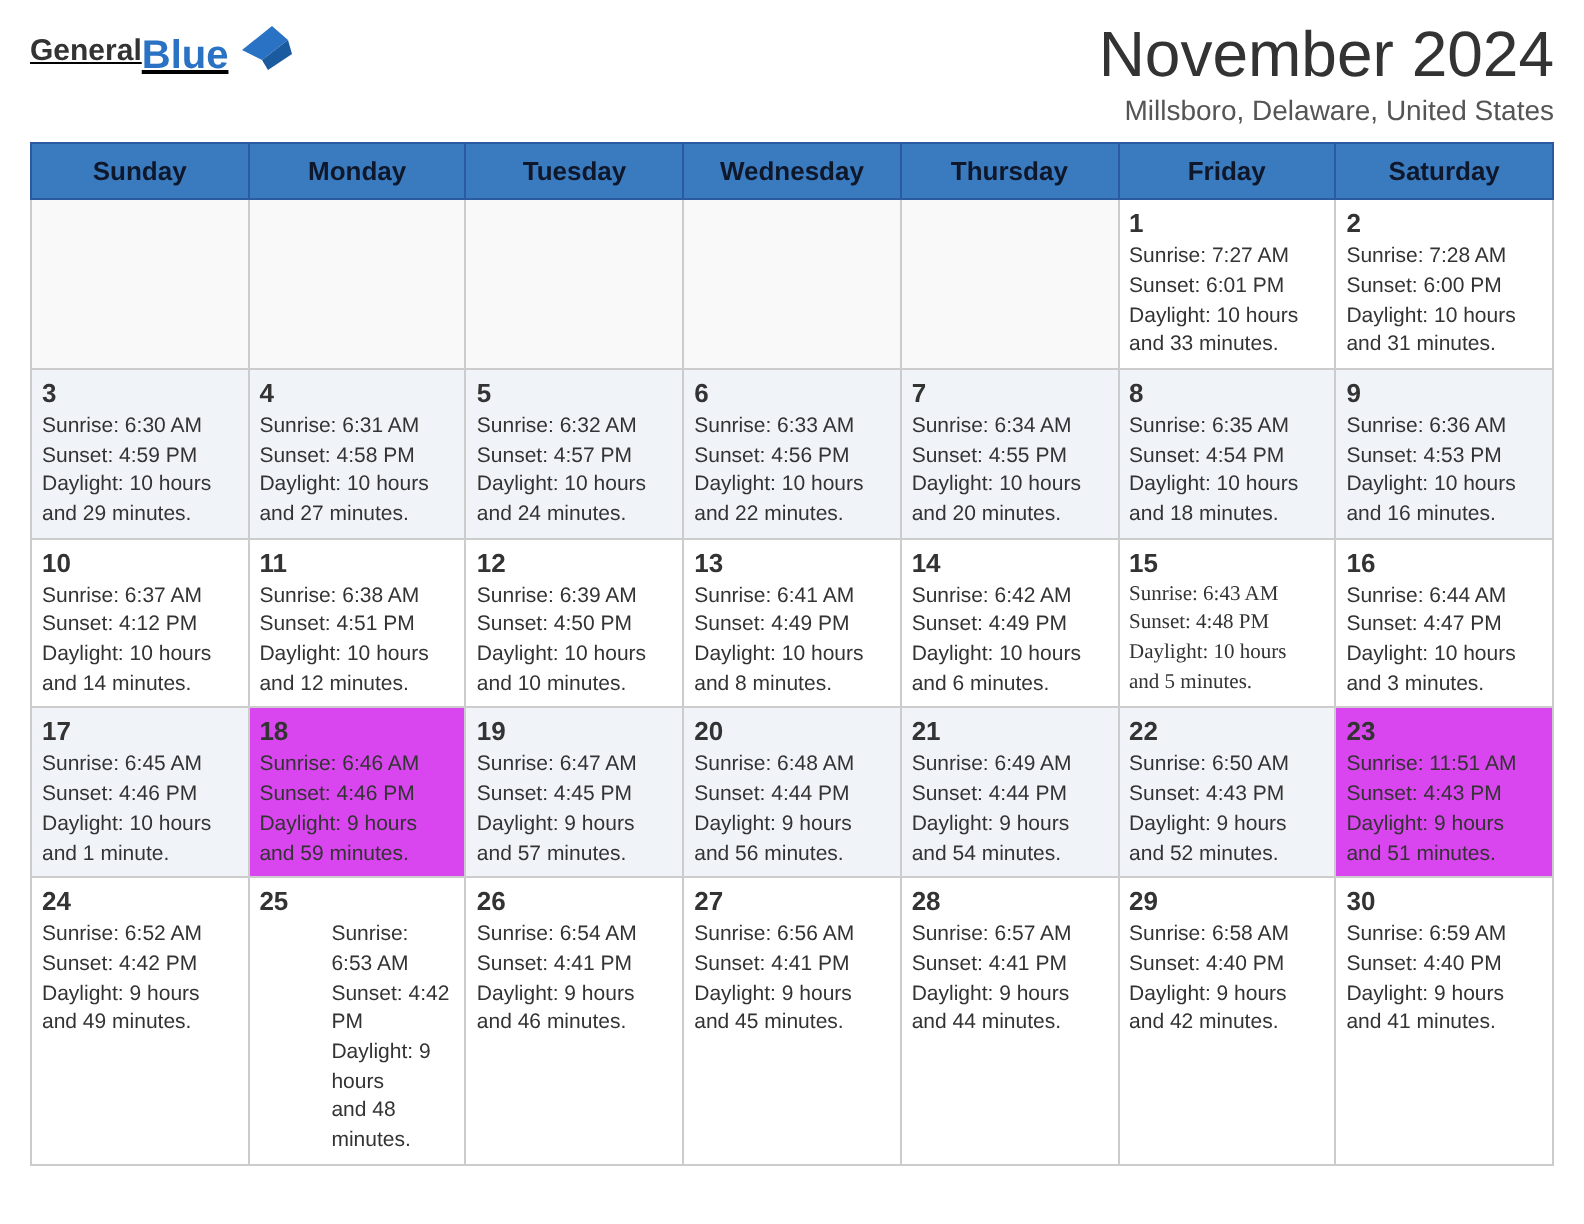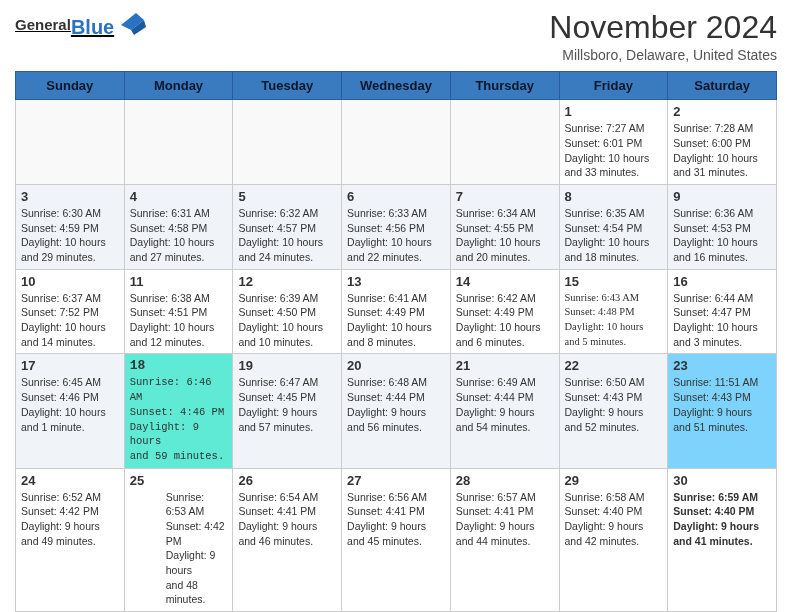--- a/index.html
+++ b/index.html
@@ -207,21 +207,21 @@
             <div class="day-info" style="white-space: pre-line;">Sunrise: 6:36 AM
 Sunset: 4:53 PM
 Daylight: 10 hours
 and 16 minutes.</div>
           </td>
         </tr>
         <tr>
           <td>
             <span class="day-number">10</span>
             <div class="day-info" style="white-space: pre-line;">Sunrise: 6:37 AM
-Sunset: 7:52 PM
+Sunset: 4:12 PM
 Daylight: 10 hours
 and 14 minutes.</div>
           </td>
           <td>
             <span class="day-number">11</span>
             <div class="day-info" style="white-space: pre-line;">Sunrise: 6:38 AM
 Sunset: 4:51 PM
 Daylight: 10 hours
 and 12 minutes.</div>
           </td>
@@ -262,21 +262,21 @@
           </td>
         </tr>
         <tr>
           <td style="background: rgb(240, 244, 249);">
             <span class="day-number">17</span>
             <div class="day-info" style="white-space: pre-line;">Sunrise: 6:45 AM
 Sunset: 4:46 PM
 Daylight: 10 hours
 and 1 minute.</div>
           </td>
-          <td style="background: #5eead4; font-family: Liberation Mono, monospace;">
+          <td style="background: #d946ef;">
             <span class="day-number">18</span>
             <div class="day-info" style="white-space: pre-line;">Sunrise: 6:46 AM
 Sunset: 4:46 PM
 Daylight: 9 hours
 and 59 minutes.</div>
           </td>
           <td style="background: rgb(240, 244, 249);">
             <span class="day-number">19</span>
             <div class="day-info" style="white-space: pre-line;">Sunrise: 6:47 AM
 Sunset: 4:45 PM
@@ -297,21 +297,21 @@
 Daylight: 9 hours
 and 54 minutes.</div>
           </td>
           <td style="background: rgb(240, 244, 249);">
             <span class="day-number">22</span>
             <div class="day-info" style="white-space: pre-line;">Sunrise: 6:50 AM
 Sunset: 4:43 PM
 Daylight: 9 hours
 and 52 minutes.</div>
           </td>
-          <td style="background: #7dd3fc;">
+          <td style="background: #d946ef;">
             <span class="day-number">23</span>
             <div class="day-info" style="white-space: pre-line;">Sunrise: 11:51 AM
 Sunset: 4:43 PM
 Daylight: 9 hours
 and 51 minutes.</div>
           </td>
         </tr>
         <tr>
           <td>
             <span class="day-number">24</span>
@@ -350,21 +350,21 @@
           </td>
           <td>
             <span class="day-number">29</span>
             <div class="day-info" style="white-space: pre-line;">Sunrise: 6:58 AM
 Sunset: 4:40 PM
 Daylight: 9 hours
 and 42 minutes.</div>
           </td>
           <td>
             <span class="day-number">30</span>
-            <div class="day-info" style="white-space: pre-line; font-weight: bold;">Sunrise: 6:59 AM
+            <div class="day-info" style="white-space: pre-line;">Sunrise: 6:59 AM
 Sunset: 4:40 PM
 Daylight: 9 hours
 and 41 minutes.</div>
           </td>
         </tr>
       </tbody>
   </table>
 </div>
 
 </body></html>

